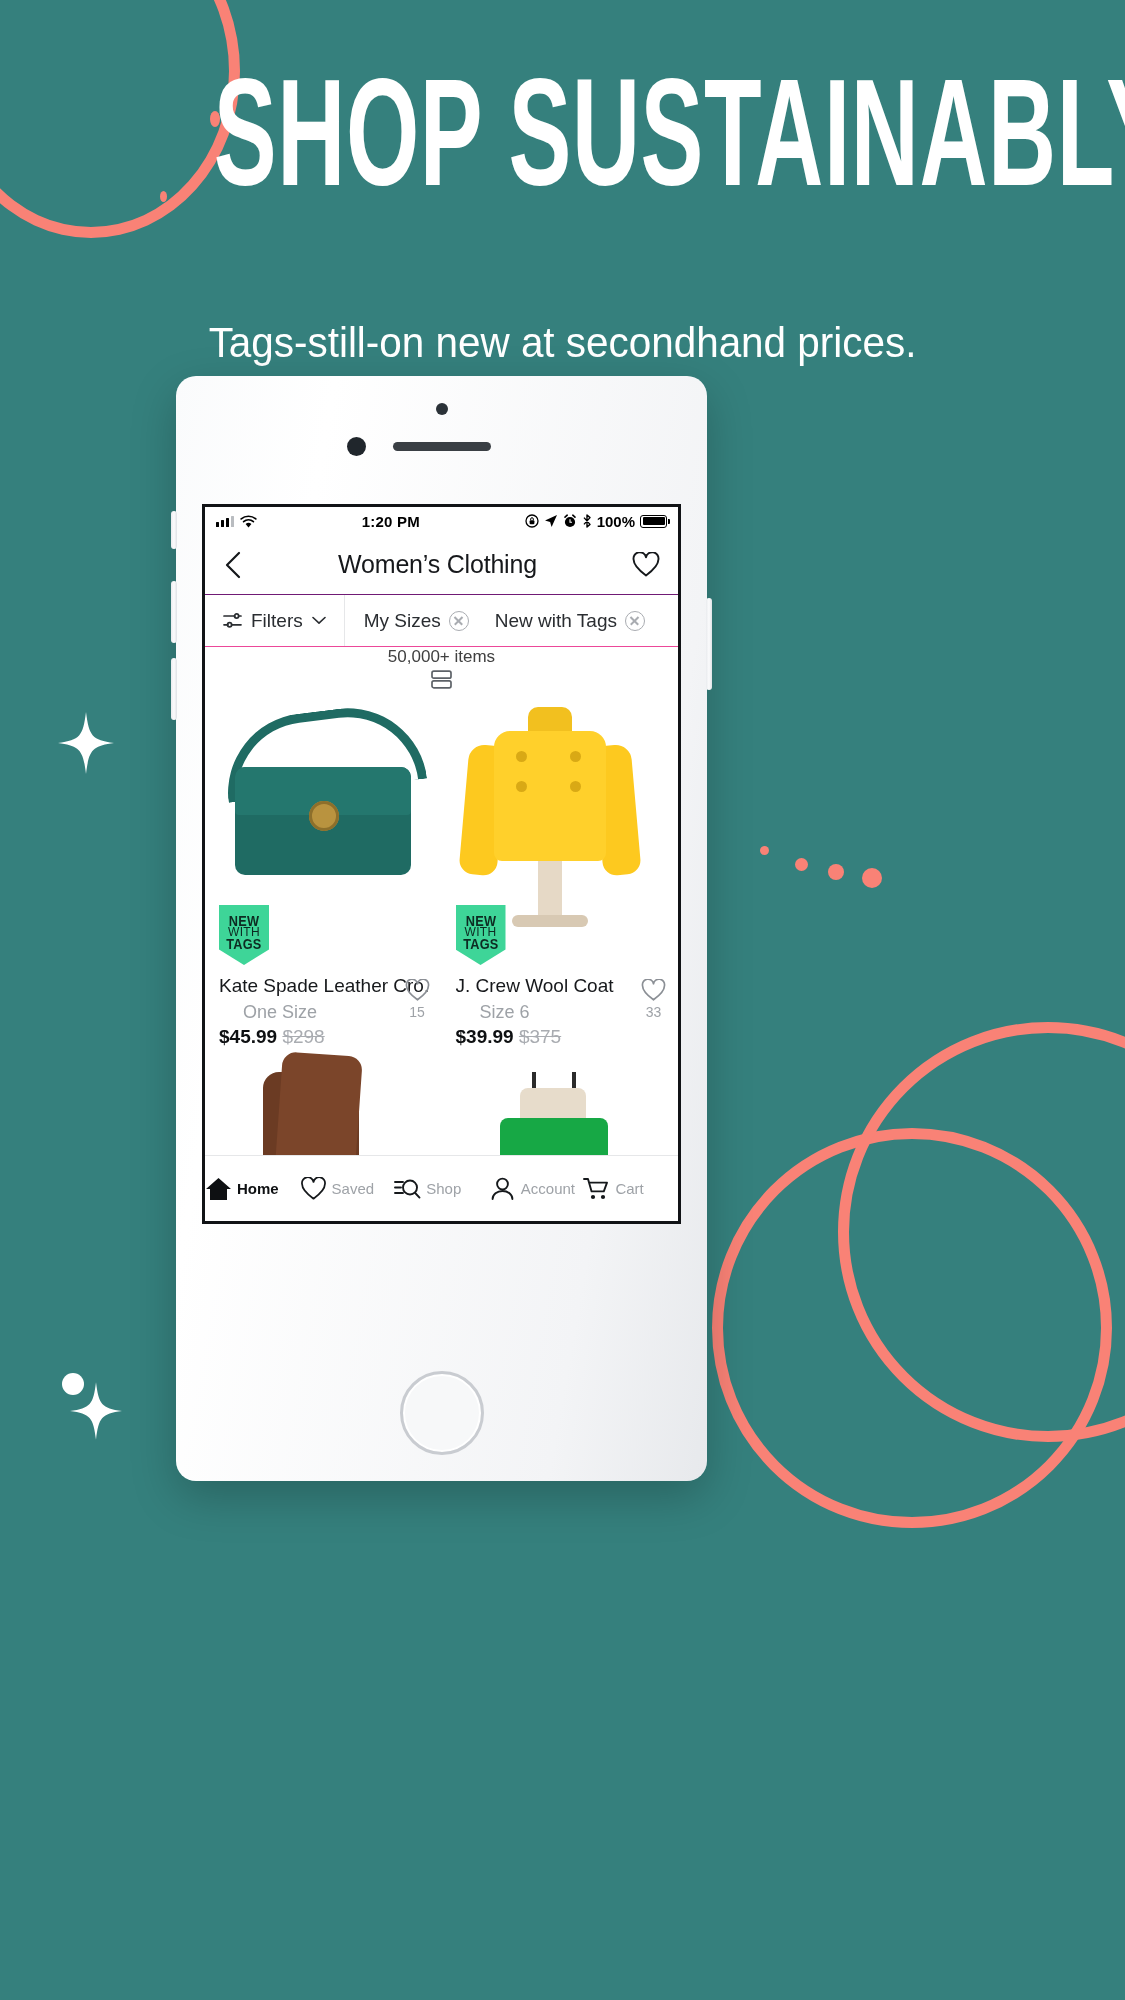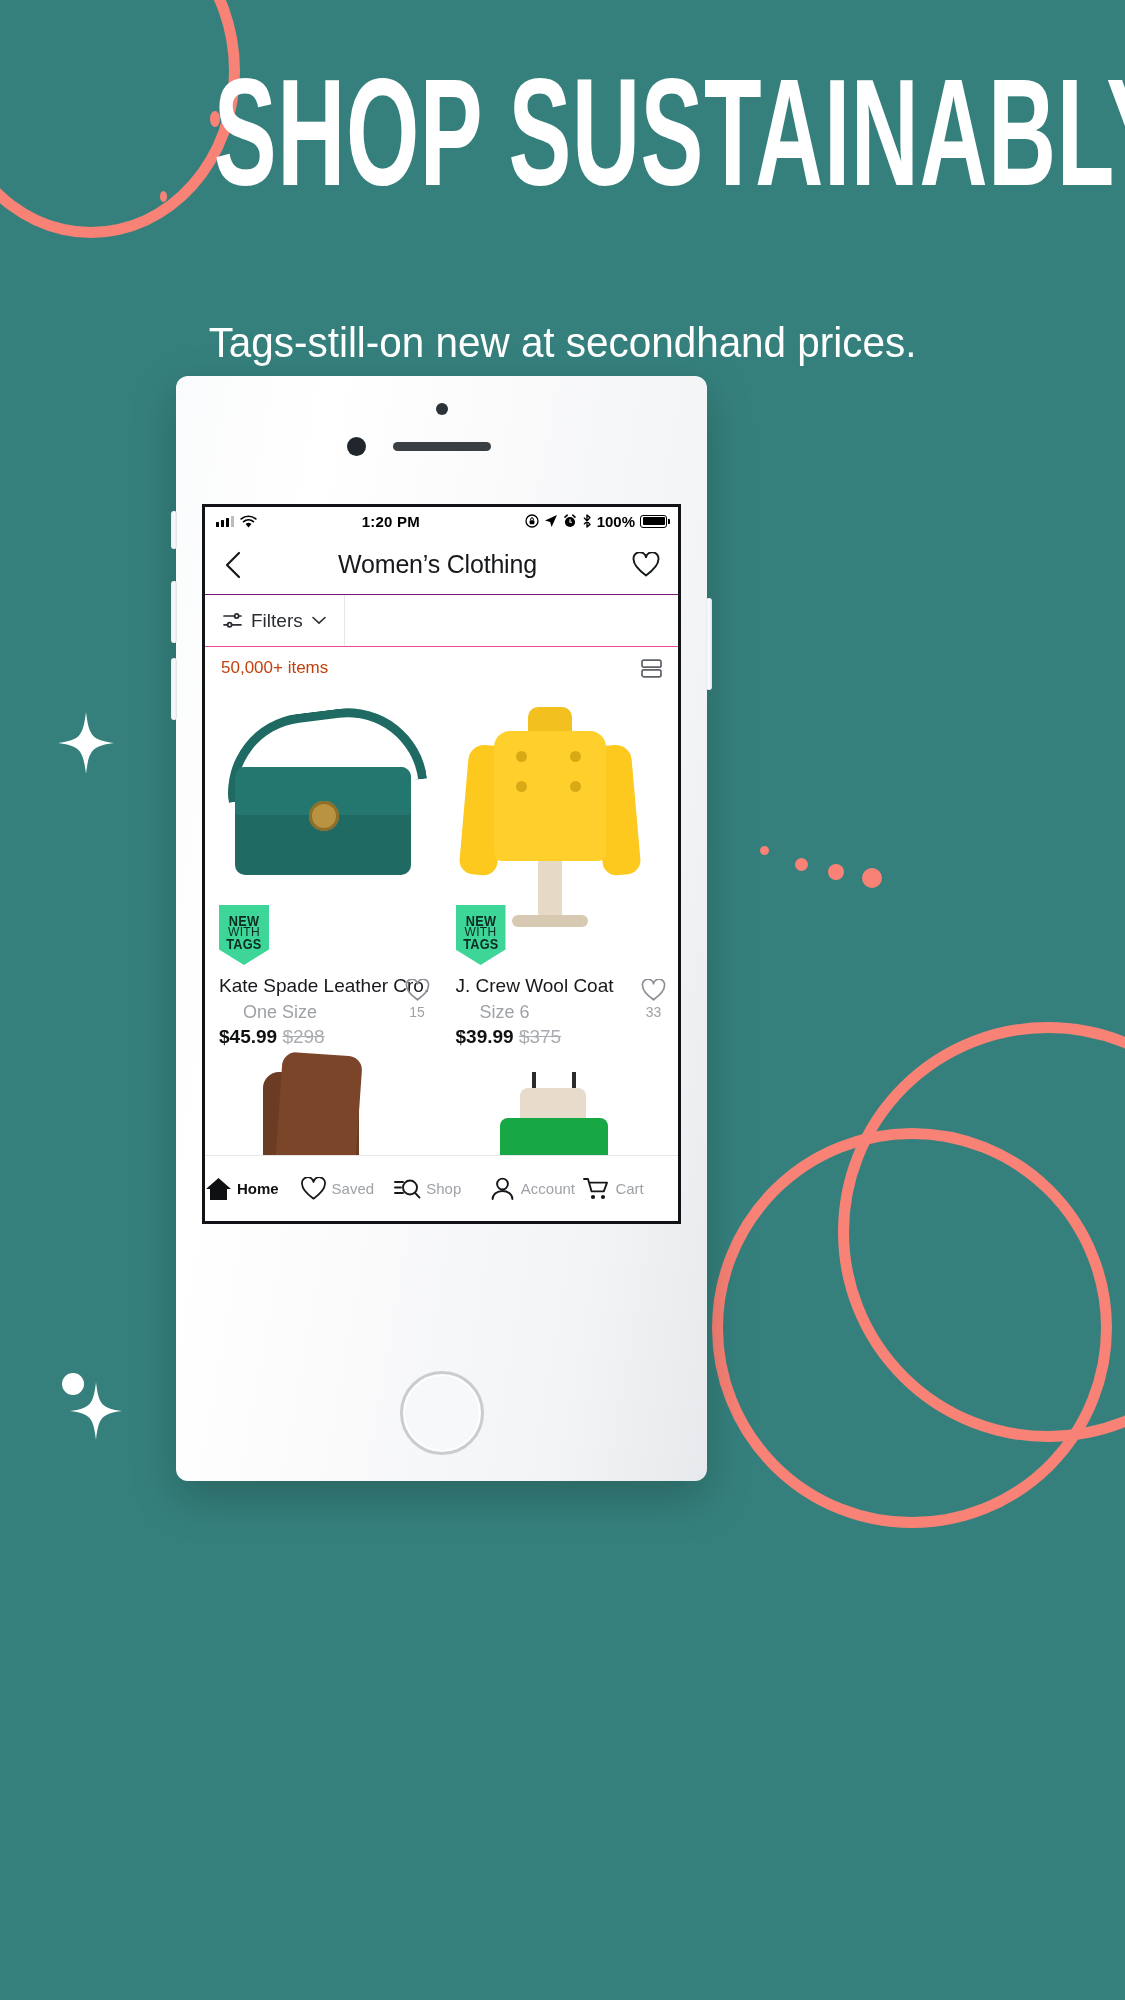--- a/index.html
+++ b/index.html
@@ -46,21 +46,21 @@
     transform: scaleX(0.94);
     white-space: nowrap;
   }
 
   
   .phone {
     position: absolute;
     left: 176px; top: 376px;
     width: 531px; height: 1105px;
     background: linear-gradient(100deg,#fafbfc 0%,#ffffff 22%,#f3f4f6 78%,#e7e9ec 100%);
-    border-radius: 12px;
+    border-radius: 20px;
     box-shadow: 0 16px 46px rgba(0,0,0,.22);
   }
   .phone-side {
     position: absolute;
     background: linear-gradient(90deg,#e9ebee,#fcfcfd,#dfe2e6);
     border-radius: 3px;
   }
   .side-l1 { left: -5px; top: 135px; width: 6px; height: 38px; }
   .side-l2 { left: -5px; top: 205px; width: 6px; height: 62px; }
   .side-l3 { left: -5px; top: 282px; width: 6px; height: 62px; }
@@ -151,21 +151,21 @@
     content:""; position: absolute; left: 3.5px; top: 8px;
     width: 11px; height: 1.6px; background: #a9acb1;
   }
   .xcircle::before { transform: rotate(45deg); }
   .xcircle::after  { transform: rotate(-45deg); }
 
   
   .countrow {
     height: 42px; display: flex; align-items: center;
     justify-content: space-between; padding: 0 16px;
-    font-size: 17px; color: #c2410c;
+    font-size: 17px; color: #404040; flex-direction: column;
   }
 
   
   .grid { display: flex; justify-content: center; }
   .card { width: 50%; position: relative; padding: 0 0 6px 0; }
   .card-img {
     height: 260px; position: relative;
     display: flex; align-items: center; justify-content: center;
   }
   .badge {
@@ -335,20 +335,30 @@
       <div class="f-filters">
         <svg width="19" height="17" viewBox="0 0 19 17">
           <path d="M1 4 h11 M15.5 4 h2.5 M1 12.8 h4 M8.5 12.8 h9.5" stroke="#2a2d31" stroke-width="1.7" stroke-linecap="round"></path>
           <circle cx="13.6" cy="4" r="2.1" fill="none" stroke="#2a2d31" stroke-width="1.7"></circle>
           <circle cx="6.6" cy="12.8" r="2.1" fill="none" stroke="#2a2d31" stroke-width="1.7"></circle>
         </svg>
         <span>Filters</span>
         <svg width="14" height="9" viewBox="0 0 14 9">
           <path d="M1 1.5 L7 7.2 L13 1.5" fill="none" stroke="#2a2d31" stroke-width="1.6" stroke-linecap="round" stroke-linejoin="round"></path>
         </svg>
+      </div>
+      <div class="chips">
+        <div class="chip">
+          <span>My Sizes</span>
+          <span class="xcircle"></span>
+        </div>
+        <div class="chip">
+          <span>New with Tags</span>
+          <span class="xcircle"></span>
+        </div>
       </div>
     </div>
 
     <div class="countrow">
       <span>50,000+ items</span>
       <svg width="21" height="19" viewBox="0 0 21 19">
         <rect x="1" y="1.2" width="19" height="7" rx="1.8" fill="none" stroke="#5d6268" stroke-width="1.7"></rect>
         <rect x="1" y="10.8" width="19" height="7" rx="1.8" fill="none" stroke="#5d6268" stroke-width="1.7"></rect>
       </svg>
     </div>

